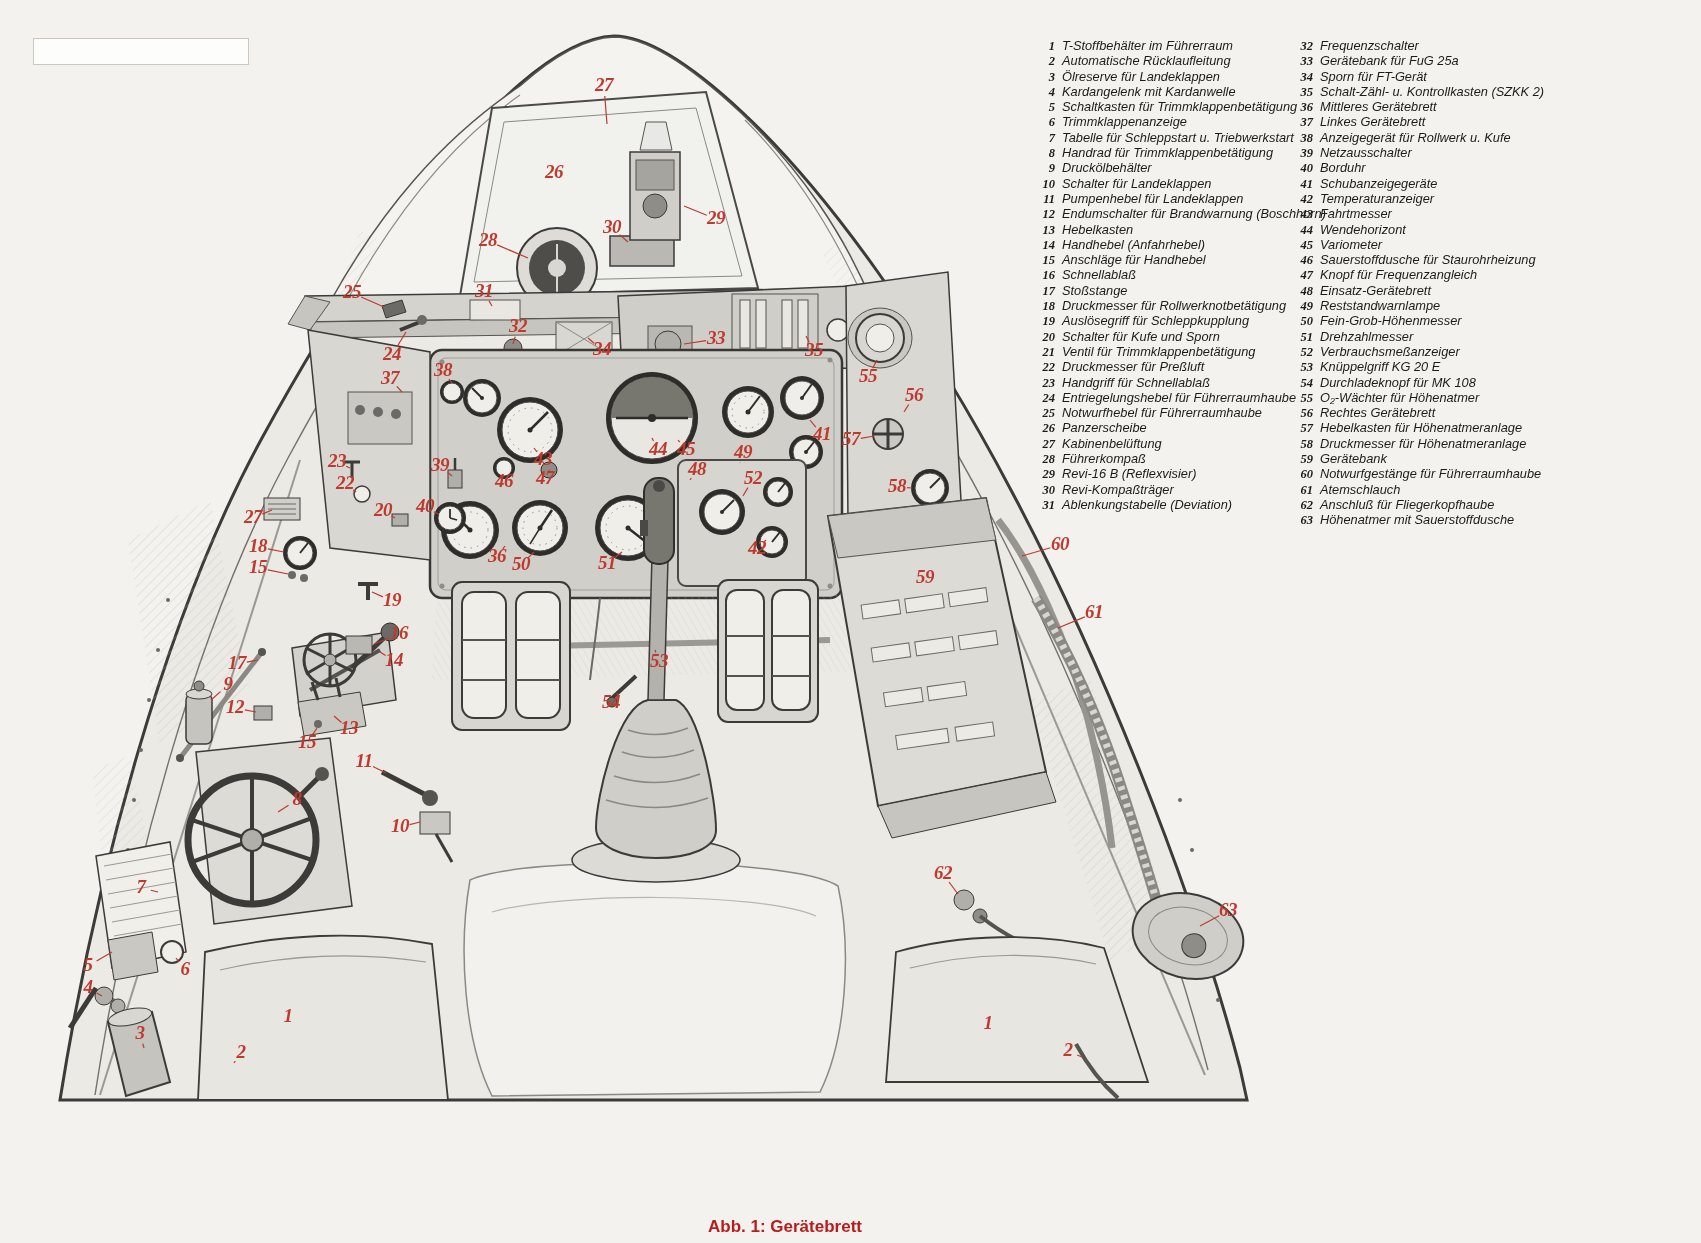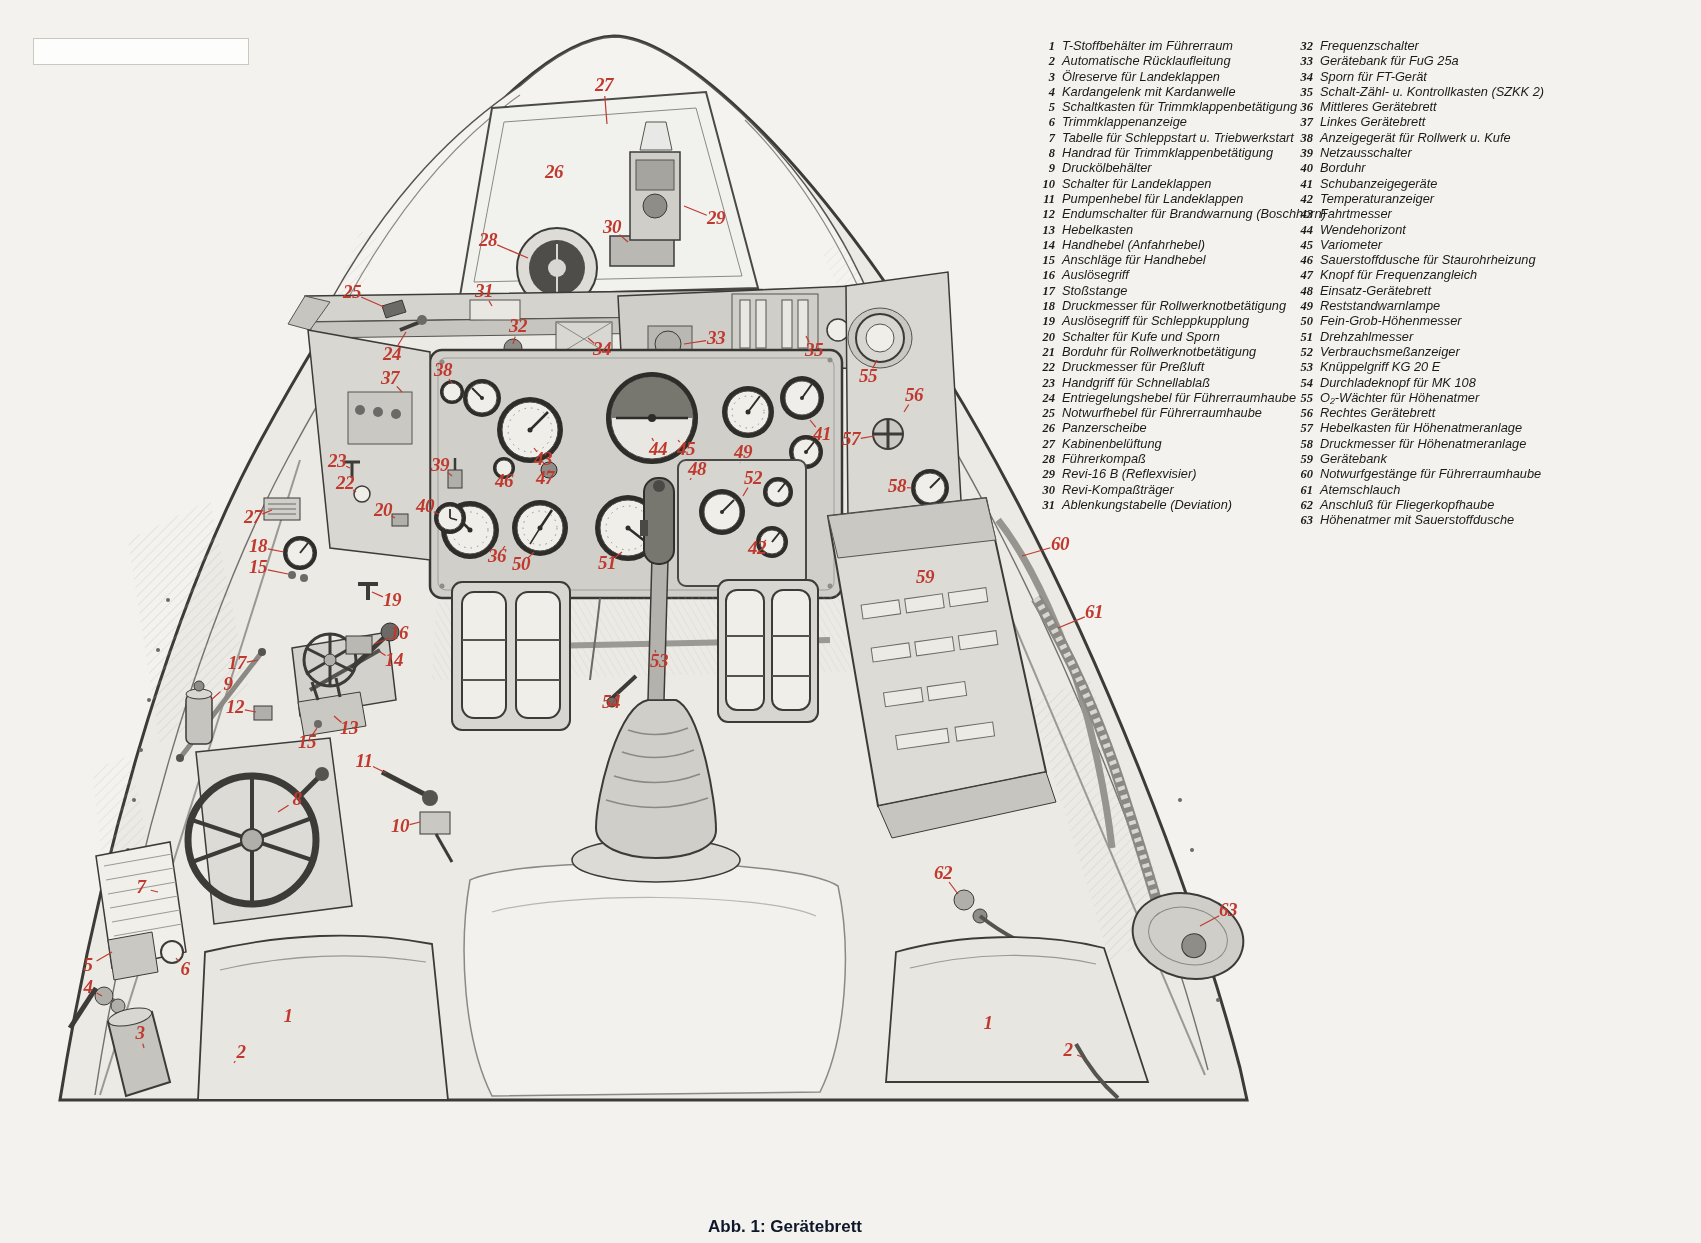--- a/index.html
+++ b/index.html
@@ -23,21 +23,21 @@
   #legend-col-1 { left:0; width:258px; }
   #legend-col-2 { left:258px; width:403px; }
   .legend-item { display:flex; align-items:baseline; height:15.3px; white-space:nowrap; }
   .legend-item .num { width:22px; min-width:22px; text-align:right; padding-right:7px;
                       font-size:12.5px; font-style:italic; font-weight:bold; color:#1c1b19;
                       font-family:"Liberation Serif", serif; }
   .legend-item .lbl { font-size:12.8px; font-style:italic; color:#1c1b19;
                       font-family:"Liberation Sans", sans-serif; }
 
   .caption { position:absolute; left:585px; width:400px; bottom:6px; text-align:center;
-             font-weight:bold; font-size:17px; color:#0f172a;
+             font-weight:bold; font-size:17px; color:#b91c1c;
              font-family:"Liberation Sans", sans-serif; }
 </style>
 </head>
 <body>
 
 <div class="page">
 
   <div class="blank-box"></div>
 
   <div class="illustration">
@@ -650,41 +650,41 @@
         <li class="legend-item">
           <span class="num">14</span>
           <span class="lbl">Handhebel (Anfahrhebel)</span>
         </li>
         <li class="legend-item">
           <span class="num">15</span>
           <span class="lbl">Anschläge für Handhebel</span>
         </li>
         <li class="legend-item">
           <span class="num">16</span>
-          <span class="lbl">Auslösegriff</span>
+          <span class="lbl">Schnellablaß</span>
         </li>
         <li class="legend-item">
           <span class="num">17</span>
           <span class="lbl">Stoßstange</span>
         </li>
         <li class="legend-item">
           <span class="num">18</span>
           <span class="lbl">Druckmesser für Rollwerknotbetätigung</span>
         </li>
         <li class="legend-item">
           <span class="num">19</span>
           <span class="lbl">Auslösegriff für Schleppkupplung</span>
         </li>
         <li class="legend-item">
           <span class="num">20</span>
           <span class="lbl">Schalter für Kufe und Sporn</span>
         </li>
         <li class="legend-item">
           <span class="num">21</span>
-          <span class="lbl">Borduhr für Rollwerknotbetätigung</span>
+          <span class="lbl">Ventil für Trimmklappenbetätigung</span>
         </li>
         <li class="legend-item">
           <span class="num">22</span>
           <span class="lbl">Druckmesser für Preßluft</span>
         </li>
         <li class="legend-item">
           <span class="num">23</span>
           <span class="lbl">Handgriff für Schnellablaß</span>
         </li>
         <li class="legend-item">

